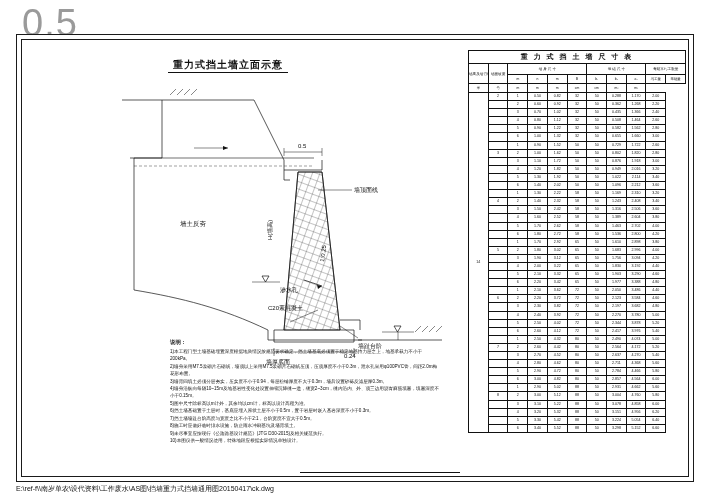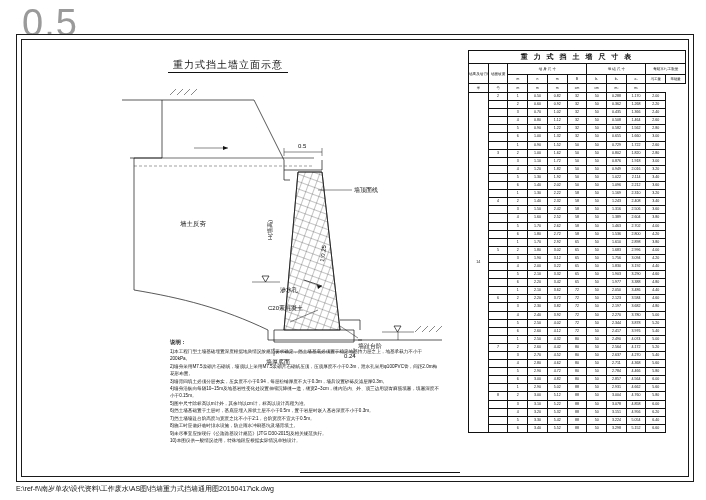--- a/index.html
+++ b/index.html
@@ -30,21 +30,21 @@
   
   .filepath{
     position:absolute;left:16px;top:484px;
     font-size:7px;color:#111;font-family:"Liberation Sans",sans-serif;
     white-space:nowrap;
   }
 
   
   .elev-title{
     position:absolute;left:168px;top:58px;width:120px;text-align:center;
-    font-size:10px;color:#111;font-weight:normal;letter-spacing:1px;
+    font-size:10px;color:#111;font-weight:bold;letter-spacing:1px;
   }
   .elev-title-underline{
     position:absolute;left:168px;top:72px;width:120px;height:1px;background:#111;
   }
   .main-title{
     position:absolute;left:300px;top:456px;width:160px;text-align:center;
     font-size:12px;color:#111;font-weight:bold;letter-spacing:2px;
   }
   .main-title-underline{
     position:absolute;left:300px;top:472px;width:160px;height:1px;background:#111;

